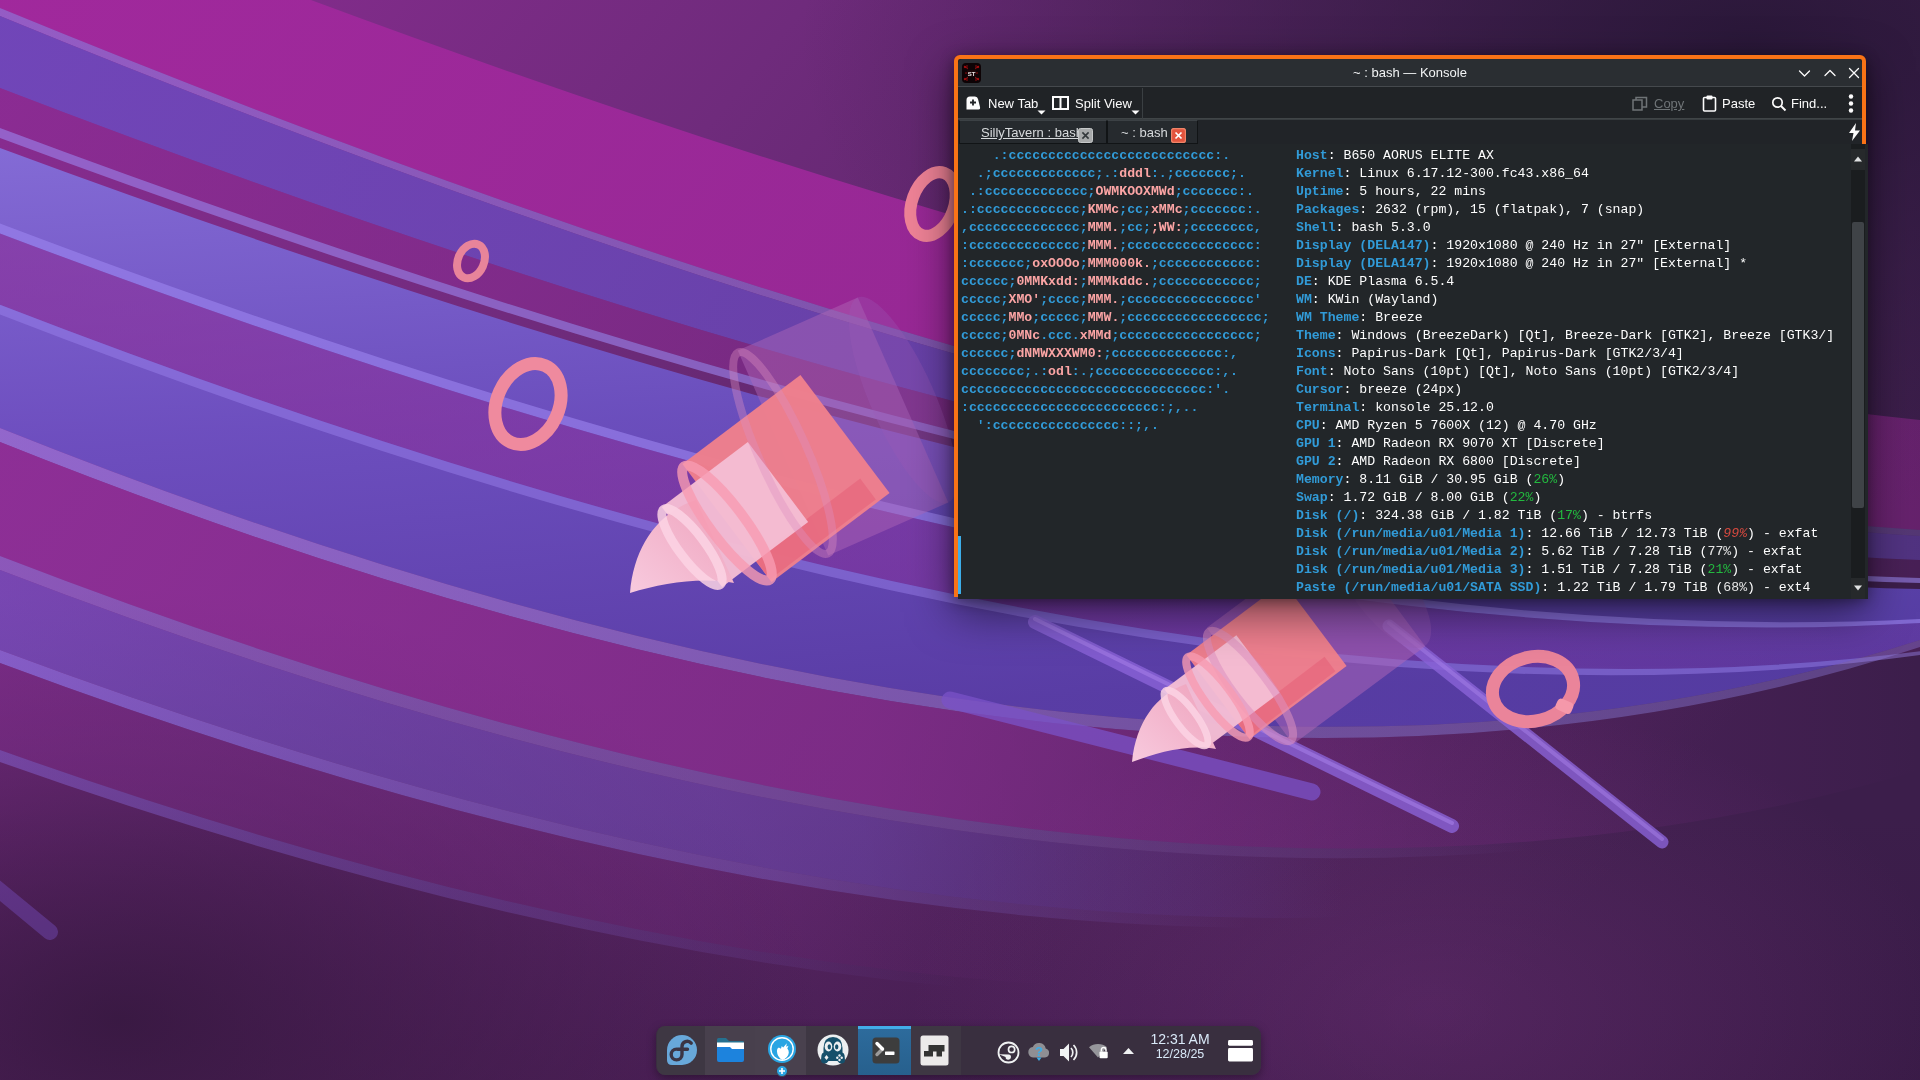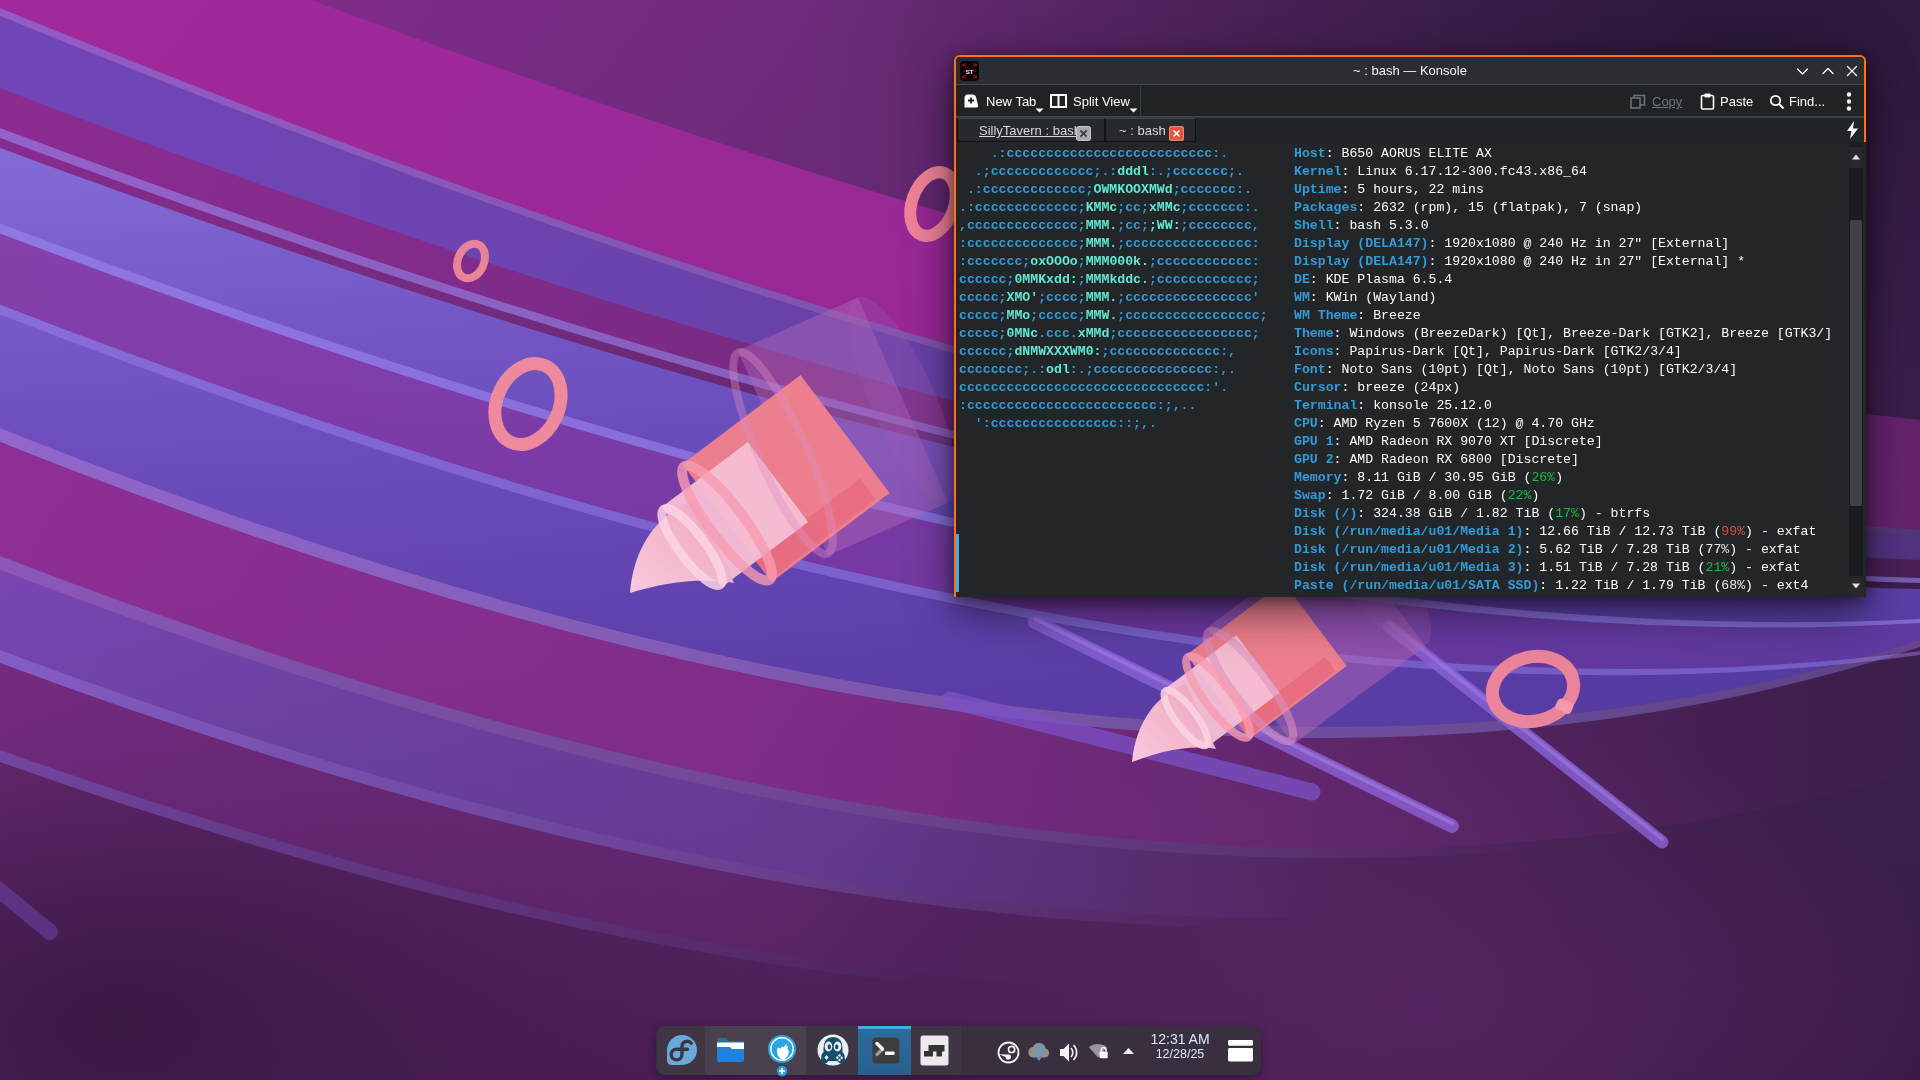--- a/index.html
+++ b/index.html
@@ -1,33 +1,33 @@
 <!DOCTYPE html>
 <html><head><meta charset="utf-8">
 <style>
 html,body{margin:0;padding:0;width:1920px;height:1080px;overflow:hidden;background:#5e2668;}
 *{box-sizing:border-box;}
 body{font-family:"Liberation Sans",sans-serif;position:relative;}
 #wall{position:absolute;left:0;top:0;}
 
-#win{position:absolute;left:954px;top:55px;width:912px;height:542px;background:#1f2326;border:2px solid #f97316;border-radius:6px 6px 0 0;box-shadow:0 15px 45px rgba(0,0,0,.55),0 3px 14px rgba(0,0,0,.4);}
+#win{position:absolute;left:954px;top:55px;width:912px;height:542px;background:#1f2326;border:4px solid #f97316;border-radius:6px 6px 0 0;box-shadow:0 15px 45px rgba(0,0,0,.55),0 3px 14px rgba(0,0,0,.4);}
 #titlebar{position:absolute;left:0;top:0;width:100%;height:28px;background:#2a2e32;border-radius:5px 5px 0 0;border-bottom:1px solid #45494d;}
 #title{position:absolute;left:0;right:0;top:0;height:28px;line-height:28px;text-align:center;color:#f2f4f5;font-size:13px;}
 #toolbar{position:absolute;left:0;top:29px;width:100%;height:31px;background:#202326;border-bottom:1px solid #404547;color:#fcfcfc;font-size:13px;}
 #tabbar{position:absolute;left:0;top:60px;width:100%;height:25px;background:#212428;border-top:1px solid #383d40;}
 .tbtxt{position:absolute;top:29px;height:31px;line-height:31px;font-size:13px;color:#fcfcfc;text-align:right;}
 #sbar{position:absolute;left:893px;top:0;width:14px;height:455px;background:#1a1d1f;}
 .tab{position:absolute;top:61px;height:24px;background:#262a2e;border:1px solid #111416;border-top:1px solid #3c4145;color:#d7dadc;font-size:13px;line-height:24px;}
 #term{position:absolute;left:0px;top:85px;width:910px;height:455px;background:#222629;overflow:hidden;padding-left:37px;}
 pre{margin:0;font-family:"Liberation Mono",monospace;font-size:13.2px;line-height:18px;}
 .b{color:#319bd8;font-weight:bold;}
-.w{color:#5eead4;font-weight:bold;}
+.w{color:#fca5a5;font-weight:bold;}
 .g{color:#23b93f;}
 .y{color:#e5e5e5;}
-.r{color:#d5493f;}
+.r{color:#d5493f;font-style:italic;}
 
 #panel{position:absolute;left:656px;top:1026px;width:605px;height:49px;background:rgba(56,48,62,.96);border-radius:9px;box-shadow:0 3px 10px rgba(0,0,0,.35);}
 .cell{position:absolute;top:0;height:49px;}
 .tray{position:absolute;}
 .pic{position:absolute;}
 #clock{position:absolute;left:1139px;top:1031px;width:82px;text-align:center;color:#d9e9f8;}
 </style></head>
 <body>
 <svg id="wall" width="1920" height="1080" viewBox="0 0 1920 1080">
 <defs>

